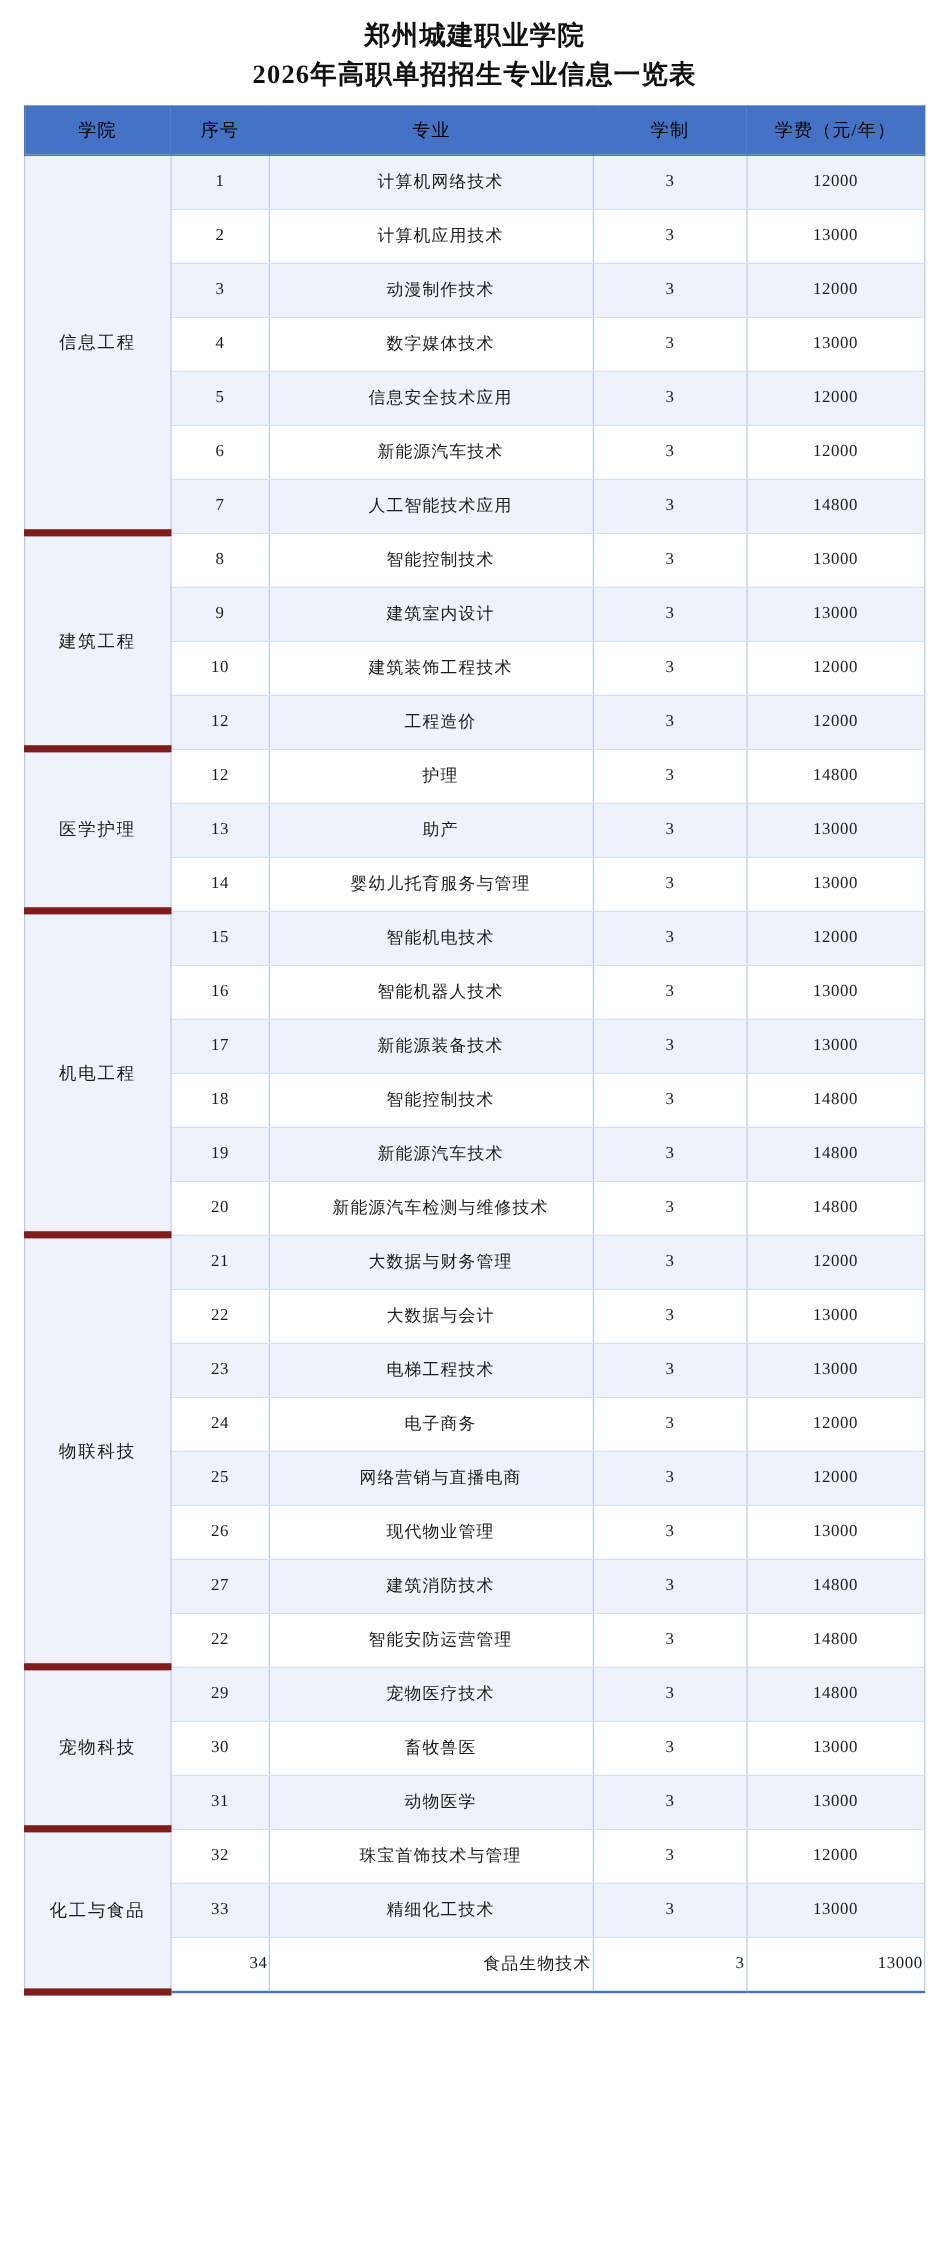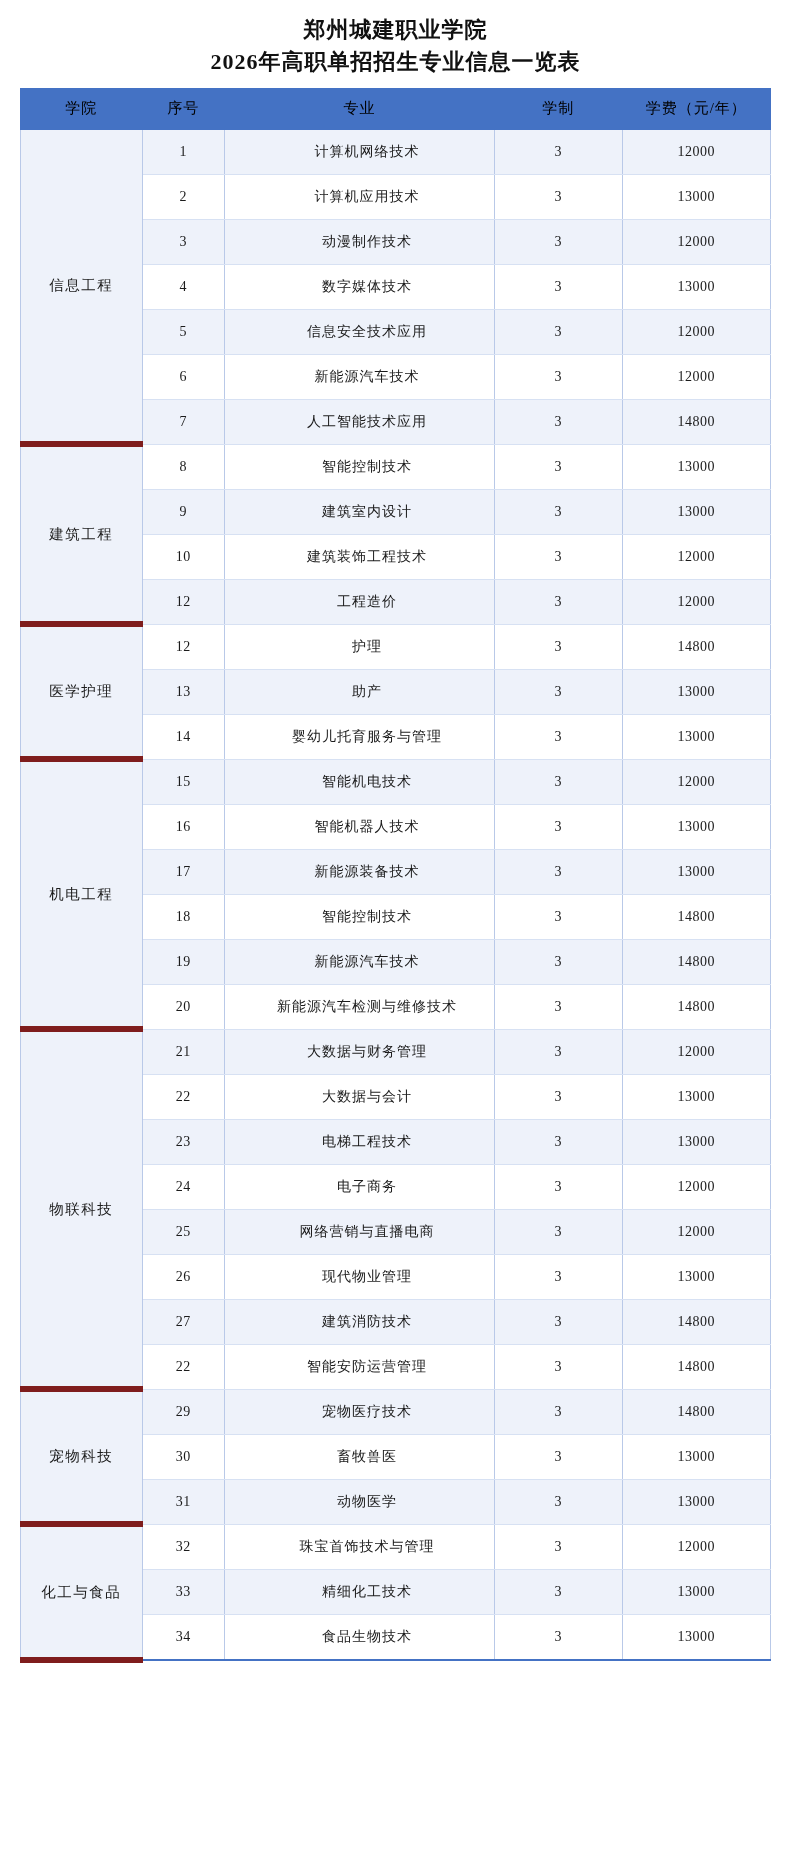--- a/index.html
+++ b/index.html
@@ -65,21 +65,21 @@
   tbody tr.even td { background: #ffffff; }
 
   td.college-cell {
     font-size: 14.5px;
     letter-spacing: 1.5px;
     background: #eef2fa !important;
     border-bottom: 6px solid #7f1d1d;
     border-top: 1px solid #b9c9e8;
   }
   tr.group-start td { border-top: 1px solid #b9c9e8; }
-  tbody tr:last-child td { border-bottom: 2px solid #4472c4; }
+  tbody tr:last-child td { border-bottom: 2px solid #4472c4; text-align: right; }
   td.major-cell { letter-spacing: 1px; padding-left: 16px; }
   td.index-cell, td.years-cell, td.fee-cell { letter-spacing: 0.5px; }
 </style>
 </head>
 <body>
 
 <div class="page">
 
   <div class="title-block">
     <div class="title-line">郑州城建职业学院</div>

